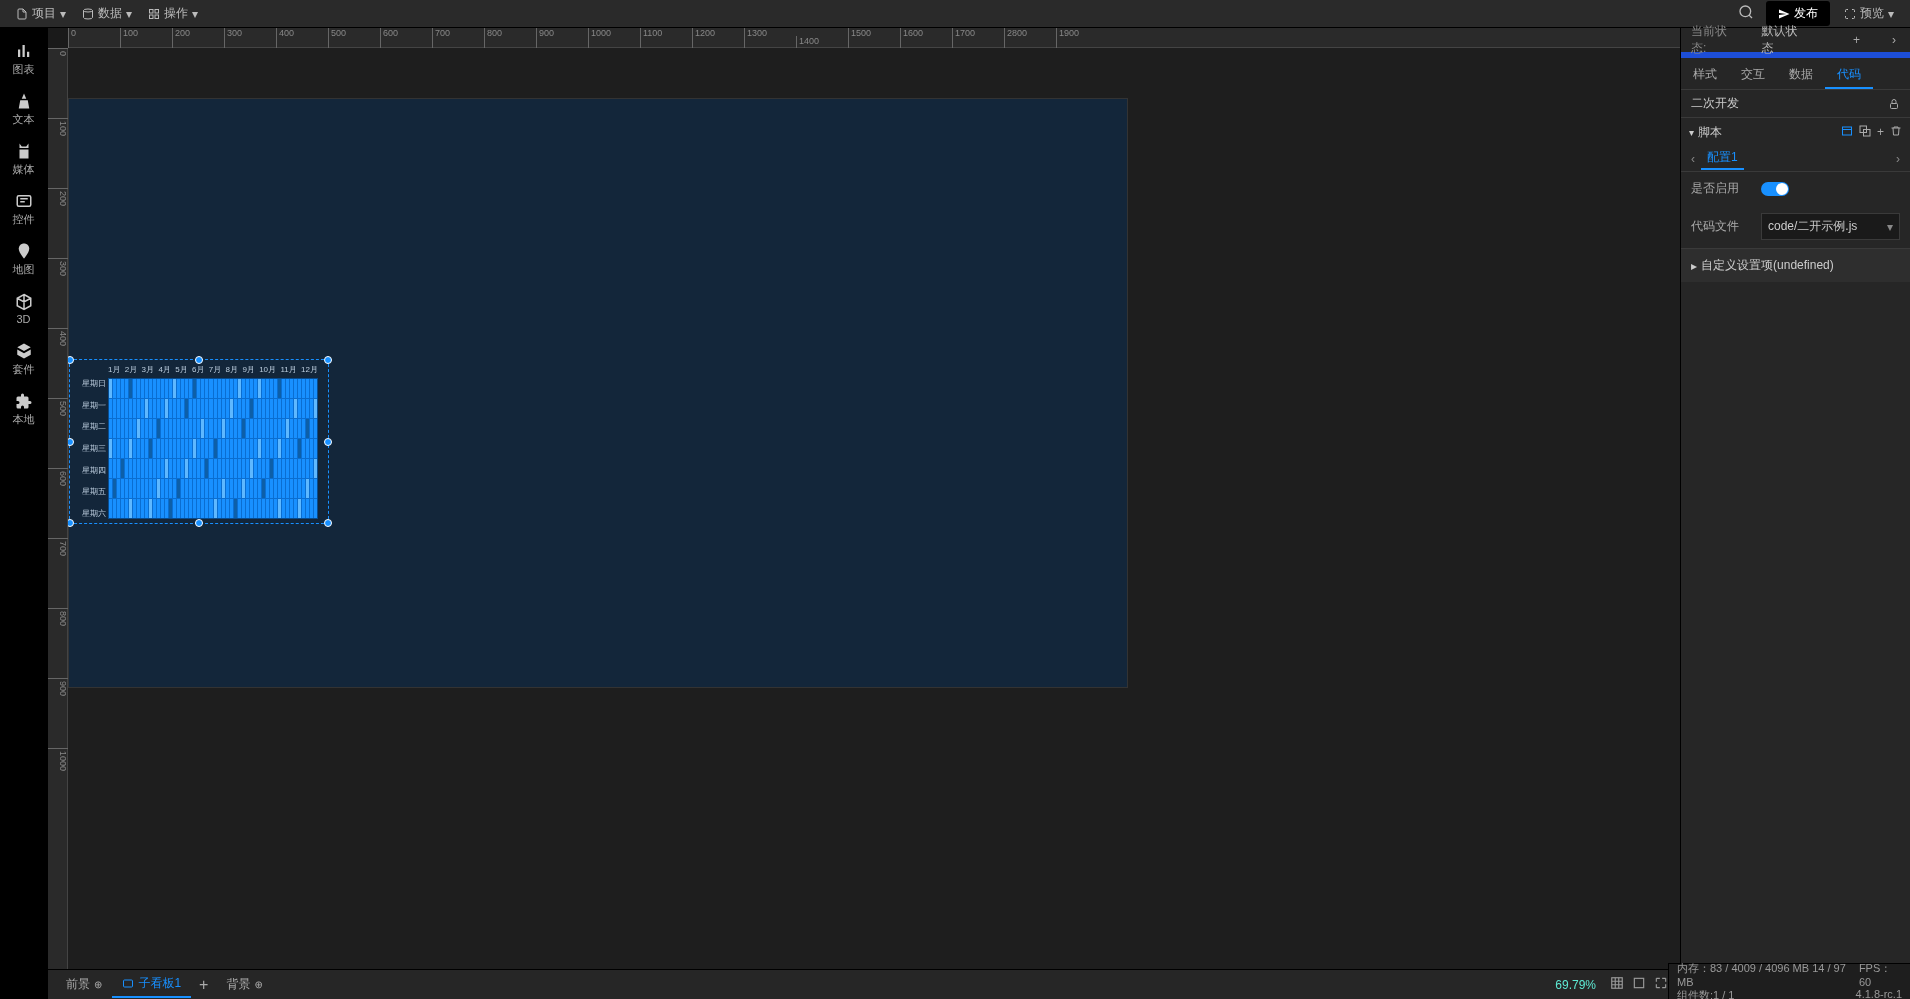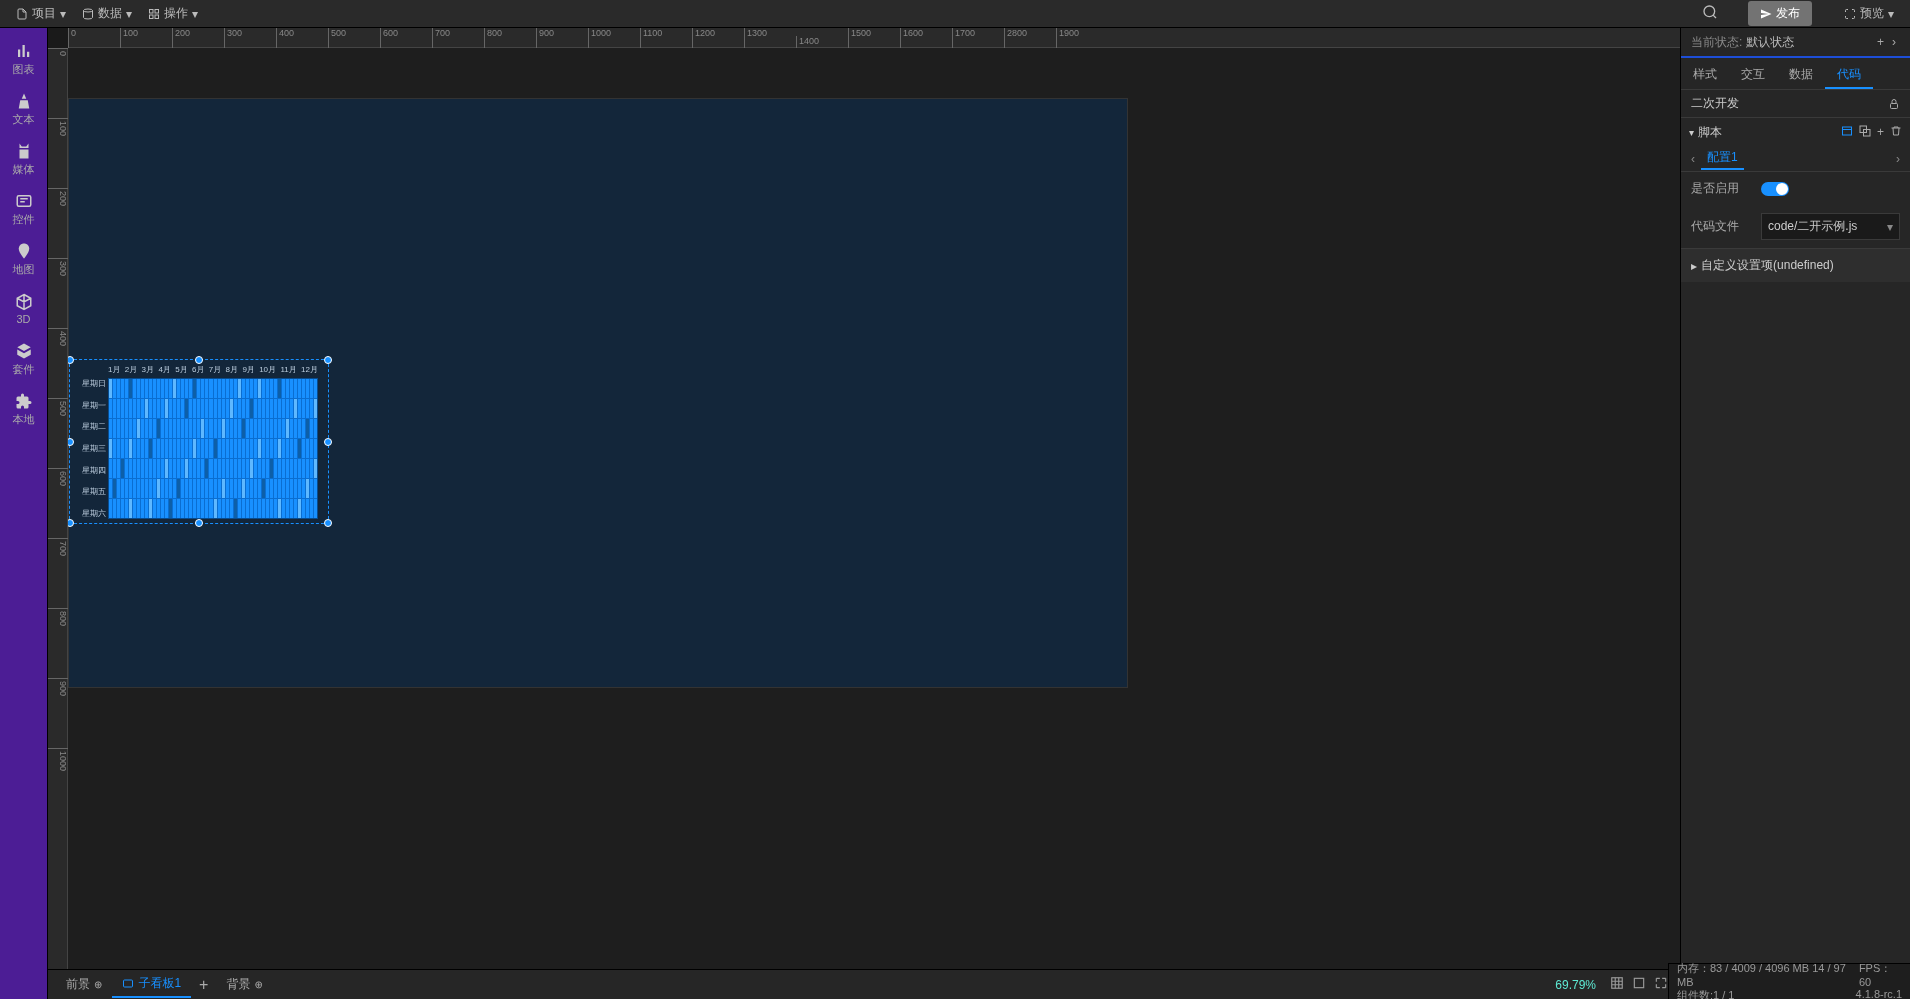--- a/index.html
+++ b/index.html
@@ -5,36 +5,36 @@
 * { margin:0; padding:0; box-sizing:border-box; font-family:"Microsoft YaHei",Arial,sans-serif; }
 body { width:1910px; height:999px; background:#1a1a1a; color:#c0c0c0; overflow:hidden; font-size:12px; }
 
 
 .topbar { height:28px; background:#2a2a2a; display:flex; align-items:center; padding:0 8px; border-bottom:1px solid #000; }
 .topbar .menu-item { display:flex; align-items:center; padding:4px 8px; cursor:pointer; color:#bbb; }
 .topbar .menu-item svg { margin-right:4px; }
 .topbar .menu-item .chev { margin-left:4px; }
 .topbar .spacer { flex:1; }
 .topbar .icon-btn { padding:6px; cursor:pointer; color:#bbb; }
-.topbar .publish-btn { background:#737373; color:#fff; padding:4px 12px; border-radius:3px; display:flex; align-items:center; cursor:pointer; margin:0 24px; }
+.topbar .publish-btn { background:#000000; color:#fff; padding:4px 12px; border-radius:3px; display:flex; align-items:center; cursor:pointer; margin:0 6px; }
 .topbar .publish-btn svg { margin-right:4px; }
 .topbar .preview-btn { display:flex; align-items:center; padding:4px 8px; cursor:pointer; color:#bbb; }
 
 
 .main { display:flex; height:calc(100% - 28px); }
 
 
 .layer-panel { width:195px; background:#1e1e1e; border-right:1px solid #000; }
 .layer-panel .hdr { height:24px; display:flex; align-items:center; padding:0 6px; background:#262626; color:#ccc; }
 .layer-panel .hdr svg { margin-right:4px; }
 .layer-item { display:flex; align-items:center; padding:4px 8px 4px 16px; background:#1c4d7a; color:#fff; cursor:pointer; font-size:12px; }
 .layer-item .dot { width:6px; height:6px; border-radius:50%; background:#1890ff; margin-right:6px; }
 
 
-.toolbox { width:48px; background:#4c1d95; border-right:1px solid #000; display:flex; flex-direction:column; align-items:center; padding-top:8px;text-align:right; }
+.toolbox { width:48px; background:#000000; border-right:1px solid #000; display:flex; flex-direction:column; align-items:center; padding-top:8px;text-align:right; }
 .tool-item { width:40px; height:46px; display:flex; flex-direction:column; align-items:center; justify-content:center; cursor:pointer; color:#aaa; margin-bottom:4px; }
 .tool-item span { font-size:11px; margin-top:2px; }
 
 
 .canvas-wrap { flex:1; display:flex; flex-direction:column; background:#1a1a1a; position:relative; overflow:hidden; }
 .ruler-h { height:20px; background:#2a2a2a; border-bottom:1px solid #444; position:relative; margin-left:20px; }
 .ruler-h .tick { position:absolute; top:0; height:20px; border-left:1px solid #666; font-size:9px; color:#888; padding-left:2px; line-height:10px; }
 .canvas-body { flex:1; display:flex; position:relative; }
 .ruler-v { width:20px; background:#2a2a2a; border-right:1px solid #444; position:relative; }
 .ruler-v .tick { position:absolute; left:0; width:20px; border-top:1px solid #666; font-size:9px; color:#888; writing-mode:vertical-rl; text-align:right; padding-top:2px; }
@@ -60,21 +60,21 @@
 .bottom-tabs .tab { padding:4px 10px; cursor:pointer; color:#aaa; display:flex; align-items:center; position:relative; }
 .bottom-tabs .tab.active { color:#1890ff; border-bottom:2px solid #1890ff; }
 .bottom-tabs .tab .close-x { margin-left:4px; font-size:10px; }
 .bottom-tabs .add { padding:4px 8px; cursor:pointer; color:#aaa; font-size:16px; }
 .bottom-tabs .spacer { flex:1; }
 .bottom-tabs .zoom { color:#5eead4; margin-right:10px;text-align:center; }
 .bottom-tabs .ctrl-ic { padding:4px; cursor:pointer; color:#999; }
 
 
 .inspector { width:230px; background:#262626; border-left:1px solid #000; display:flex; flex-direction:column; }
-.insp-state { height:30px; display:flex; align-items:center; padding:0 10px; border-bottom:2px solid #1d4ed8; color:#bbb; }
+.insp-state { height:30px; display:flex; align-items:center; padding:0 10px; border-bottom:6px solid #1d4ed8; color:#bbb;gap:24px; }
 .insp-state .lbl { color:#888; }
 .insp-state .spacer{flex:1}
 .insp-state .ic { padding:2px 4px; cursor:pointer; color:#aaa; }
 .insp-tabs { height:32px; display:flex; border-bottom:1px solid #3a3a3a; }
 .insp-tabs .tab { padding:8px 12px; cursor:pointer; color:#aaa; font-size:12px;text-align:center; }
 .insp-tabs .tab.active { color:#1890ff; border-bottom:2px solid #1890ff; }
 .insp-sub { height:28px; display:flex; align-items:center; justify-content:space-between; padding:0 10px; border-bottom:1px solid #3a3a3a; color:#ccc; }
 .insp-section { border-bottom:1px solid #3a3a3a; }
 .insp-section-hdr { height:28px; display:flex; align-items:center; padding:0 8px; cursor:pointer; color:#ccc; }
 .insp-section-hdr .chev { margin-right:4px; font-size:10px; }

